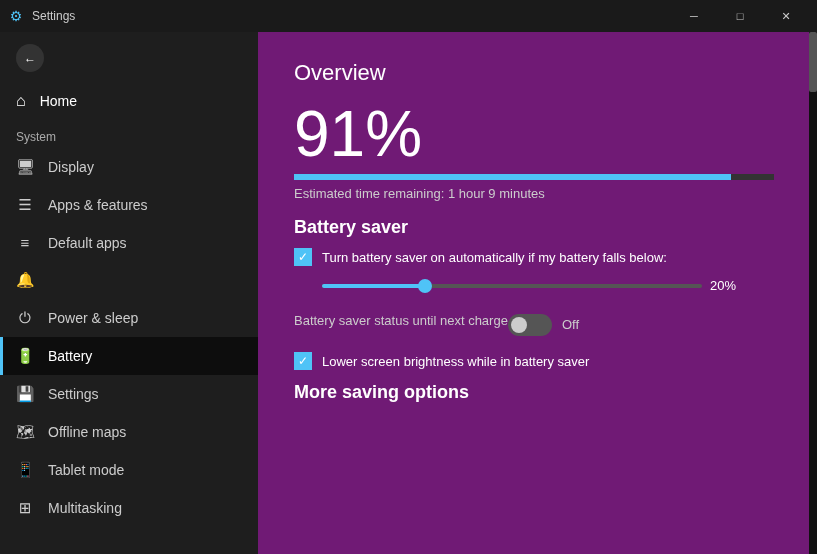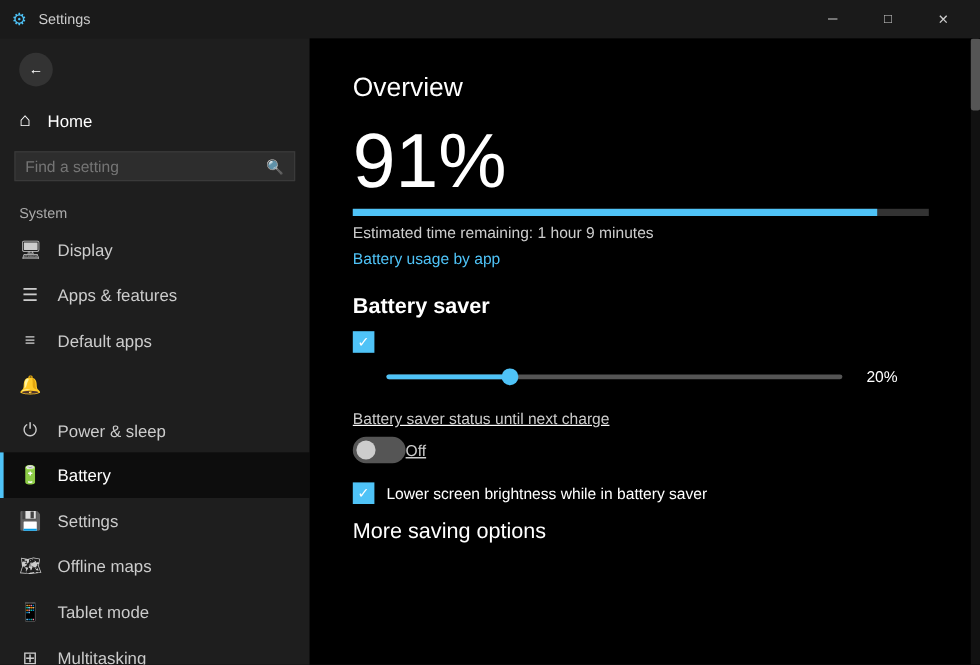--- a/index.html
+++ b/index.html
@@ -152,21 +152,21 @@
 
     
     .sidebar-scroll {
       flex: 1;
       overflow: hidden;
     }
 
     
     .main-content {
       flex: 1;
-      background: #000000;
+      background: #701a75;
       padding: 28px 36px;
       overflow-y: auto;
       position: relative;
     }
 
     
     .scrollbar-track {
       position: absolute;
       right: 0;
       top: 0;
@@ -208,21 +208,21 @@
     }
     .progress-bar-fill {
       height: 100%;
       background: #4fc3f7;
       border-radius: 0;
     }
 
     .estimated-time {
       font-size: 13px;
       color: #cccccc;
-      margin-bottom: 6px;
+      margin-bottom: 16px;
     }
 
     .battery-link {
       color: #4fc3f7;
       font-size: 13px;
       cursor: pointer;
       text-decoration: none;
       display: inline-block;
       margin-bottom: 22px;
     }
@@ -258,21 +258,21 @@
       justify-content: center;
       flex-shrink: 0;
     }
     .checkbox-check { color: #fff; font-size: 12px; }
     .checkbox-label { font-size: 13px; color: #ffffff; }
 
     
     .slider-container {
       display: flex;
       align-items: center;
-      gap: 20px;
+      gap: 8px;
       margin-left: 28px;
       margin-bottom: 20px;
     }
     .slider-track {
       width: 380px;
       height: 4px;
       background: #555;
       position: relative;
       border-radius: 2px;
     }
@@ -293,32 +293,32 @@
       border-radius: 50%;
     }
     .slider-value {
       font-size: 13px;
       color: #ffffff;
       min-width: 32px;
     }
 
     .toggle-row {
       display: flex;
-      flex-direction: column;
+      flex-direction: row;
       margin-bottom: 16px;
-      text-decoration: underline;
     }
     .toggle-row-label {
       font-size: 13px;
       color: #cccccc;
       margin-bottom: 8px;
     }
     .toggle-control {
       display: flex;
       align-items: center;
+      gap: 10px;
     }
     .toggle-switch {
       width: 44px;
       height: 22px;
       background: #555;
       border-radius: 11px;
       position: relative;
       cursor: pointer;
     }
     .toggle-switch.off {
@@ -333,21 +333,21 @@
       background: #ccc;
       border-radius: 50%;
     }
     .toggle-text {
       font-size: 13px;
       color: #cccccc;
     }
 
     .more-saving-title {
       font-size: 18px;
-      font-weight: 400;
+      font-weight: 700;
       color: #ffffff;
       margin-top: 8px;
     }
   </style>
 </head>
 <body>
 
 <div class="titlebar">
   <div class="titlebar-left">
     <div class="titlebar-icon">⚙</div>
@@ -367,24 +367,20 @@
       <div class="back-btn">
         <span>←</span>
       </div>
     </div>
 
     <div class="sidebar-home">
       <span class="sidebar-home-icon">⌂</span>
       <span class="sidebar-home-label">Home</span>
     </div>
 
-    <div class="search-box">
-      <input class="search-input" type="text" placeholder="Find a setting" style="">
-      <span class="search-icon">🔍</span>
-    </div>
 
     <div class="sidebar-section-label">System</div>
 
     <div class="sidebar-scroll">
       <div class="sidebar-item">
         <span class="sidebar-item-icon">🖥</span>
         <span>Display</span>
       </div>
       <div class="sidebar-item">
         <span class="sidebar-item-icon">☰</span>
@@ -429,29 +425,29 @@
     <div class="section-title">Overview</div>
 
     <div class="battery-percent">91%</div>
 
     <div class="progress-bar-container">
       <div class="progress-bar-fill" style="width: 91%"></div>
     </div>
 
     <div class="estimated-time">Estimated time remaining: 1 hour 9 minutes</div>
 
-    <a class="battery-link">Battery usage by app</a>
 
     <div class="subsection-title">Battery saver</div>
 
 
     <div class="checkbox-row">
       <div class="checkbox-box">
         <span class="checkbox-check">✓</span>
       </div>
+      <span class="checkbox-label">Turn battery saver on automatically if my battery falls below:</span>
     </div>
 
     <div class="slider-container">
       <div class="slider-track">
         <div class="slider-fill"></div>
         <div class="slider-thumb"></div>
       </div>
       <span class="slider-value">20%</span>
     </div>
 

